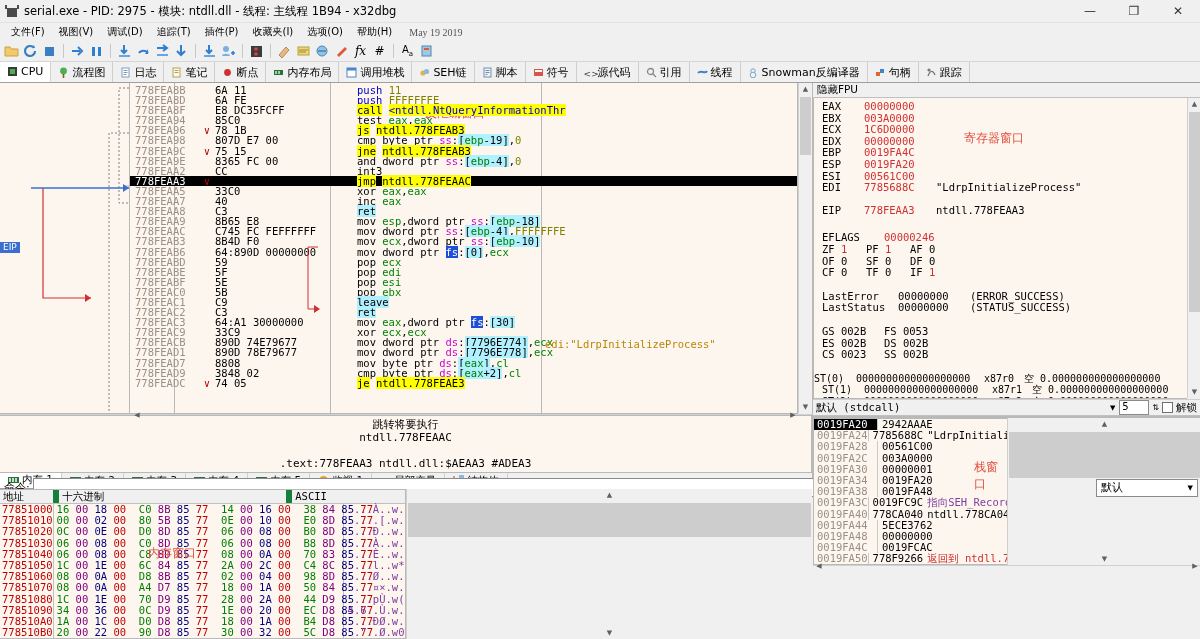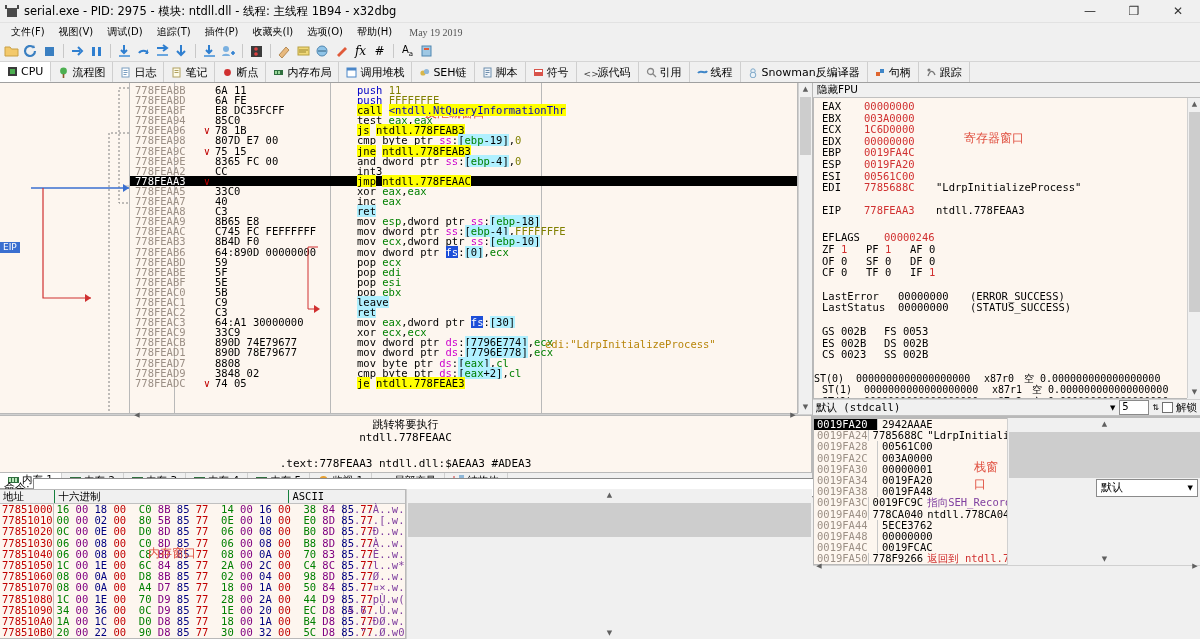--- a/index.html
+++ b/index.html
@@ -73,21 +73,21 @@
     padding:2px 4px;font-size:11px;line-height:13px;color:#000;text-align:center;}
   
   #dumptabs{height:19px;display:flex;background:#f0f0f0;border-bottom:1px solid #a0a0a0;font-size:10.5px;}
   #dumptabs .tab{padding:0 8px;}
 
   
   #dump{flex:1;background:#fdf6ef;overflow:hidden;position:relative;
     border:1px solid #b9b9b9;border-left:none;}
   .dumphdr{height:13px;line-height:13px;display:flex;background:#f0f0f0;font-size:10.5px;
     border-bottom:1px solid #c0c0c0;}
-  .dumphdr div{border-right:1px solid #15803d;padding-left:3px;}
+  .dumphdr div{border-right:6px solid #15803d;padding-left:3px;}
   .mrow{height:11.2px;line-height:11.2px;display:flex;white-space:pre;font-size:10.5px;}
   .maddr{width:64px;padding-left:2px;color:#c00000;border-right:1px solid #c0c0c0;}
   .mhex{width:286px;padding-left:3px;border-right:1px solid #c0c0c0;}
   .mascii{padding-left:4px;}
   .hx0{color:#008000;}
   .hx1{color:#800080;}
   .hx2{color:#000080;}
   .hxr{color:#c00000;}
 
   

